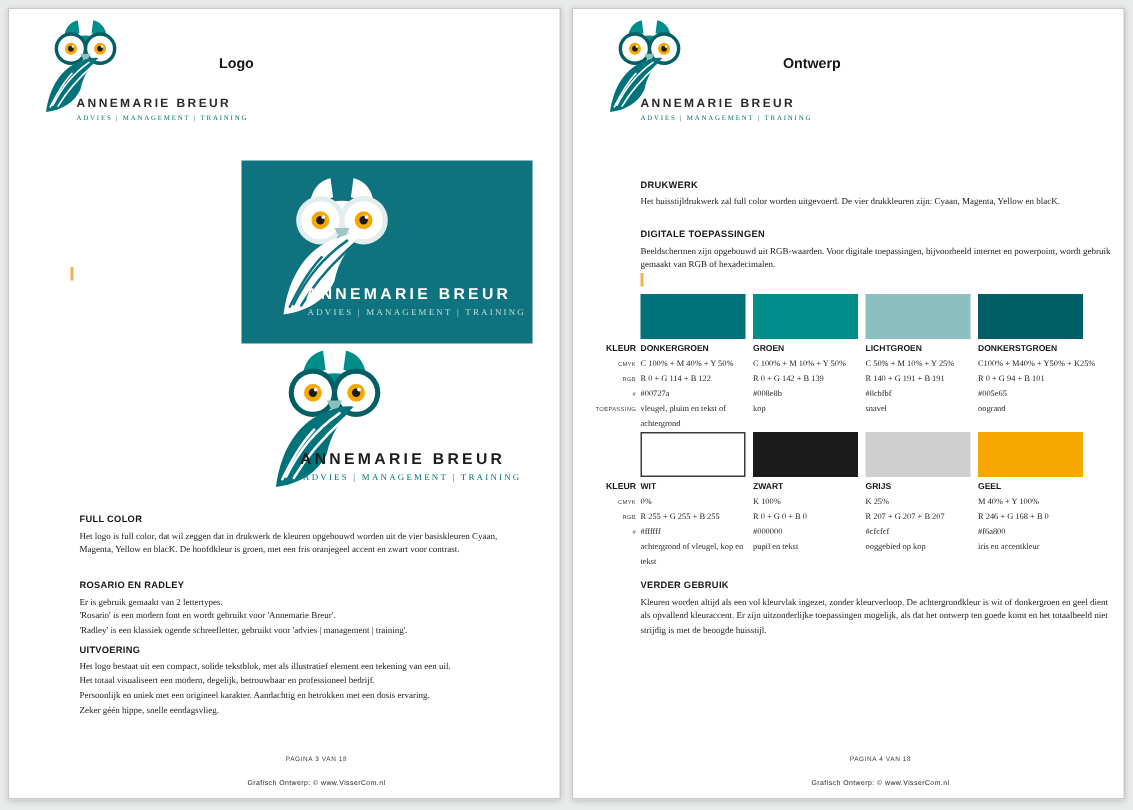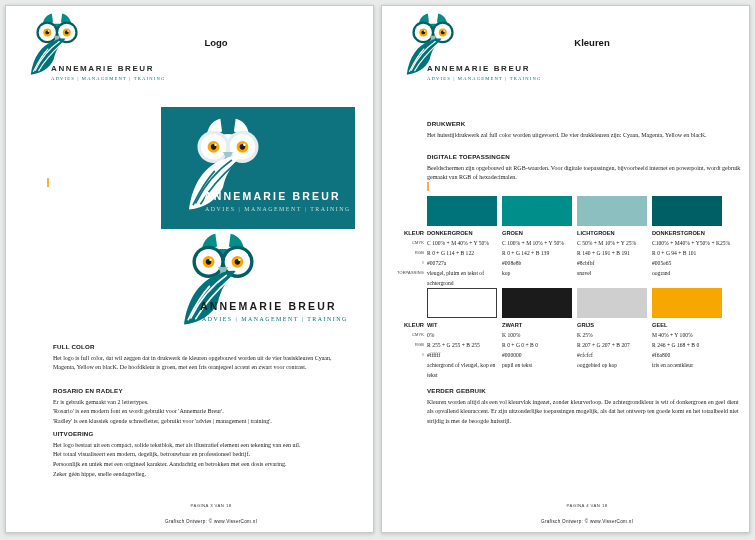--- a/index.html
+++ b/index.html
@@ -12,21 +12,21 @@
 
   
   .owl{display:block;position:absolute;}
   .owl-hdr{left:22px;top:7px;width:58px;height:64px;}
   .brand-name{position:absolute;font-family:"Liberation Sans",sans-serif;font-weight:bold;
               color:#2a2a2a;letter-spacing:1.6px;font-size:8px;white-space:nowrap;}
   .brand-tagline{position:absolute;font-family:"Liberation Serif",serif;color:#00727a;
                  font-size:4.6px;letter-spacing:1.2px;white-space:nowrap;}
   .hdr-name{left:45px;top:58px;}
   .hdr-tag{left:45px;top:70px;}
-  .page-title{position:absolute;top:31px;left:140px;width:140px;text-align:center;
+  .page-title{position:absolute;top:31px;left:140px;width:140px;text-align:left;
               font-family:"Liberation Sans",sans-serif;font-weight:bold;font-size:9.5px;color:#161616;}
 
   
   .teal-block{position:absolute;left:155px;top:101px;width:194px;height:122px;}
   .tb-owl{left:24px;top:11px;width:86px;height:95px;}
   .tb-name{left:43px;top:83px;font-size:10.5px;letter-spacing:2.2px;color:#ffffff;}
   .tb-tag{left:44px;top:99px;font-size:5.9px;letter-spacing:1.5px;color:#c2dfe0;}
   .logo-fc{position:absolute;left:150px;top:222px;width:210px;height:110px;}
   .fc-owl{left:24px;top:5px;width:86px;height:95px;}
   .fc-name{left:44px;top:72px;font-size:10.5px;letter-spacing:2.2px;color:#1c1c1c;}
@@ -149,21 +149,21 @@
     <div class="footer-page">PAGINA 3 VAN 18</div>
     <div class="footer-credit">Grafisch Ontwerp: © www.VisserCom.nl</div>
   </div>
 
   <div class="page page-right pr-right">
     <svg class="owl owl-color owl-hdr">
         <use href="#owl"></use>
       </svg>
     <div class="brand-name hdr-name">ANNEMARIE BREUR</div>
     <div class="brand-tagline hdr-tag">ADVIES | MANAGEMENT | TRAINING</div>
-    <div class="page-title">Kleuren</div>
+    <div class="page-title">Ontwerp</div>
 
     <div class="section" style="top:114px;">
       <div class="sec-h">DRUKWERK</div>
       <div class="sec-p">Het huisstijldrukwerk zal full color worden uitgevoerd. De vier drukkleuren zijn: Cyaan, Magenta, Yellow en blacK.</div>
     </div>
 
     <div class="section" style="top:147px;">
       <div class="sec-h">DIGITALE TOEPASSINGEN</div>
       <div class="sec-p">Beeldschermen zijn opgebouwd uit RGB-waarden. Voor digitale toepassingen, bijvoorbeeld internet en powerpoint, wordt gebruik gemaakt van RGB of hexadecimalen.</div>
     </div>

